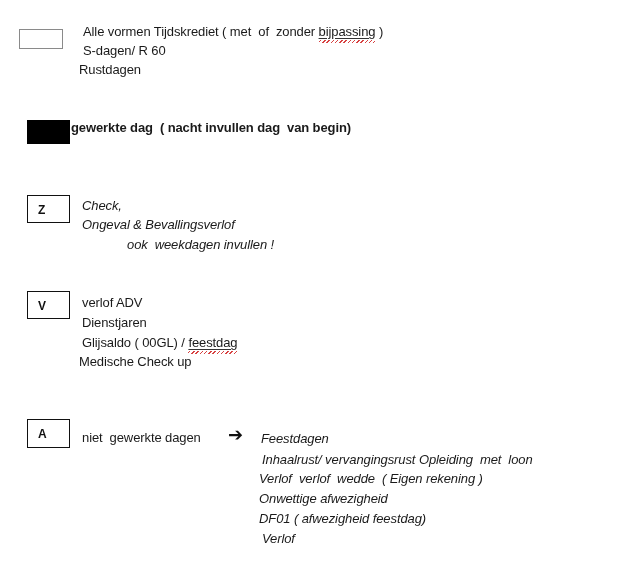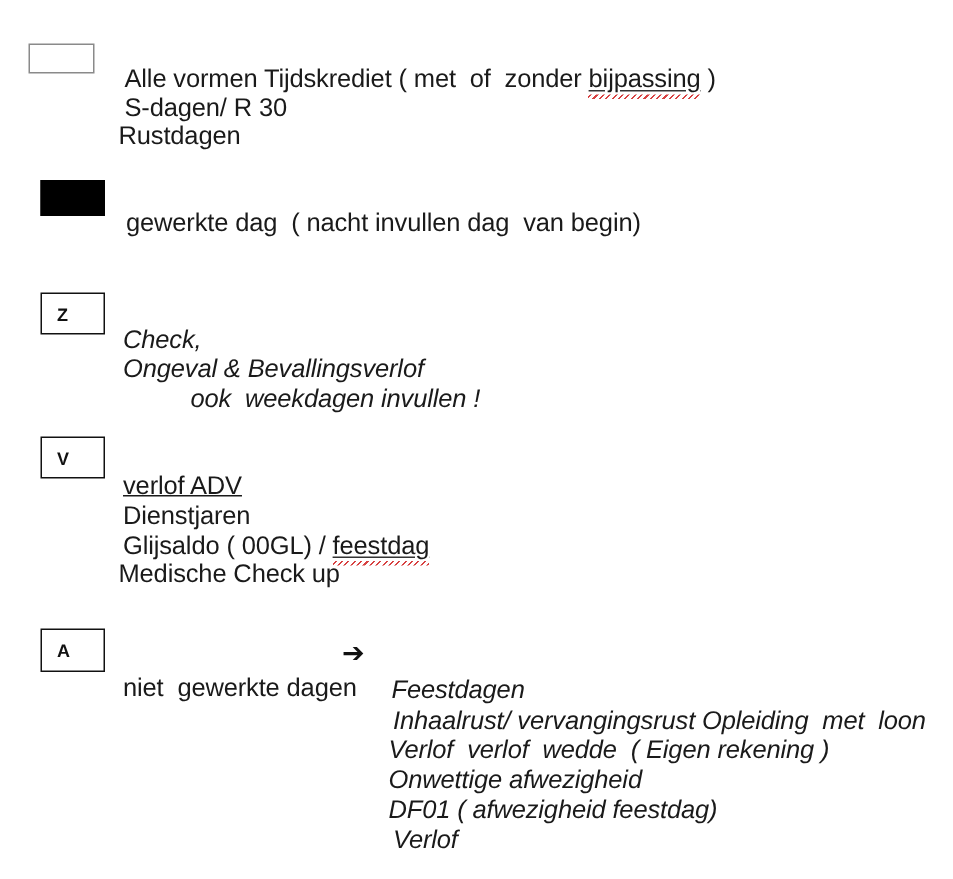--- a/index.html
+++ b/index.html
@@ -1,20 +1,20 @@
 <!DOCTYPE html>
 <html><head>
   <meta charset="utf-8">
   <style>
     html, body { margin: 0; padding: 0; }
     body {
       width: 635px; height: 586px; background: #ffffff; position: relative; overflow: hidden;
       font-family: "Liberation Sans", "DejaVu Sans", sans-serif; color: #1a1a1a;
     }
-    .abs { position: absolute; white-space: pre; font-size: 17px; line-height: 16px; letter-spacing: -0.1px; margin-top: 21px; }
+    .abs { position: absolute; white-space: pre; font-size: 13px; line-height: 16px; letter-spacing: -0.1px; }
     .it { font-style: italic; }
     .box {
       position: absolute; box-sizing: border-box; border: 1.5px solid #111; background: #fff;
       font-weight: bold; font-size: 12px; line-height: 14px; color: #111;
     }
     .box span { position: absolute; left: 10px; top: 7px; }
     .box.empty { border: 1.5px solid #8a8a8a; }
     .box.filled { background: #000; border-color: #000; }
     .spell {
       text-decoration: underline; text-decoration-color: #333; text-underline-offset: 2px;
@@ -25,37 +25,37 @@
       background: repeating-linear-gradient(135deg, transparent 0 1px, #d02020 1px 2px, transparent 2px 3px);
       opacity: .85;
     }
     .arrow { position: absolute; font-size: 18px; line-height: 18px; font-weight: bold; color: #111; }
   </style>
 </head>
 <body>
 
 <div class="box empty" style="left:19px;top:29px;width:44px;height:20px;"></div>
 <div class="abs" style="left:83px;top:24px;"><span>Alle vormen Tijdskrediet ( met  of  zonder </span><span class="spell">bijpassing</span><span> )</span></div>
-<div class="abs" style="left:83px;top:43px;">S-dagen/ R 30</div>
+<div class="abs" style="left:83px;top:43px;">S-dagen/ R 60</div>
 <div class="abs" style="left:79px;top:62px;">Rustdagen</div>
 
 <div class="box filled" style="left:27px;top:120px;width:43px;height:24px;"></div>
-<div class="abs" style="left:84px;top:120px;">gewerkte dag  ( nacht invullen dag  van begin)</div>
+<div class="abs" style="left:71px;top:120px;font-weight:bold;">gewerkte dag  ( nacht invullen dag  van begin)</div>
 
 <div class="box" style="left:27px;top:195px;width:43px;height:28px;">
     <span>Z</span>
   </div>
 <div class="abs it" style="left:82px;top:198px;">Check,</div>
 <div class="abs it" style="left:82px;top:217px;">Ongeval &amp; Bevallingsverlof</div>
 <div class="abs it" style="left:127px;top:237px;">ook  weekdagen invullen !</div>
 
 <div class="box" style="left:27px;top:291px;width:43px;height:28px;">
     <span>V</span>
   </div>
-<div class="abs" style="left:82px;top:295px;text-decoration:underline;">verlof ADV</div>
+<div class="abs" style="left:82px;top:295px;">verlof ADV</div>
 <div class="abs" style="left:82px;top:315px;">Dienstjaren</div>
 <div class="abs" style="left:82px;top:335px;"><span>Glijsaldo ( 00GL) / </span><span class="spell">feestdag</span></div>
 <div class="abs" style="left:79px;top:354px;">Medische Check up</div>
 
 <div class="box" style="left:27px;top:419px;width:43px;height:29px;">
     <span>A</span>
   </div>
 <div class="abs" style="left:82px;top:430px;text-align:center;">niet  gewerkte dagen</div>
 <div class="arrow" style="left:228px;top:426px;">➔</div>
 <div class="abs it" style="left:261px;top:431px;">Feestdagen</div>

